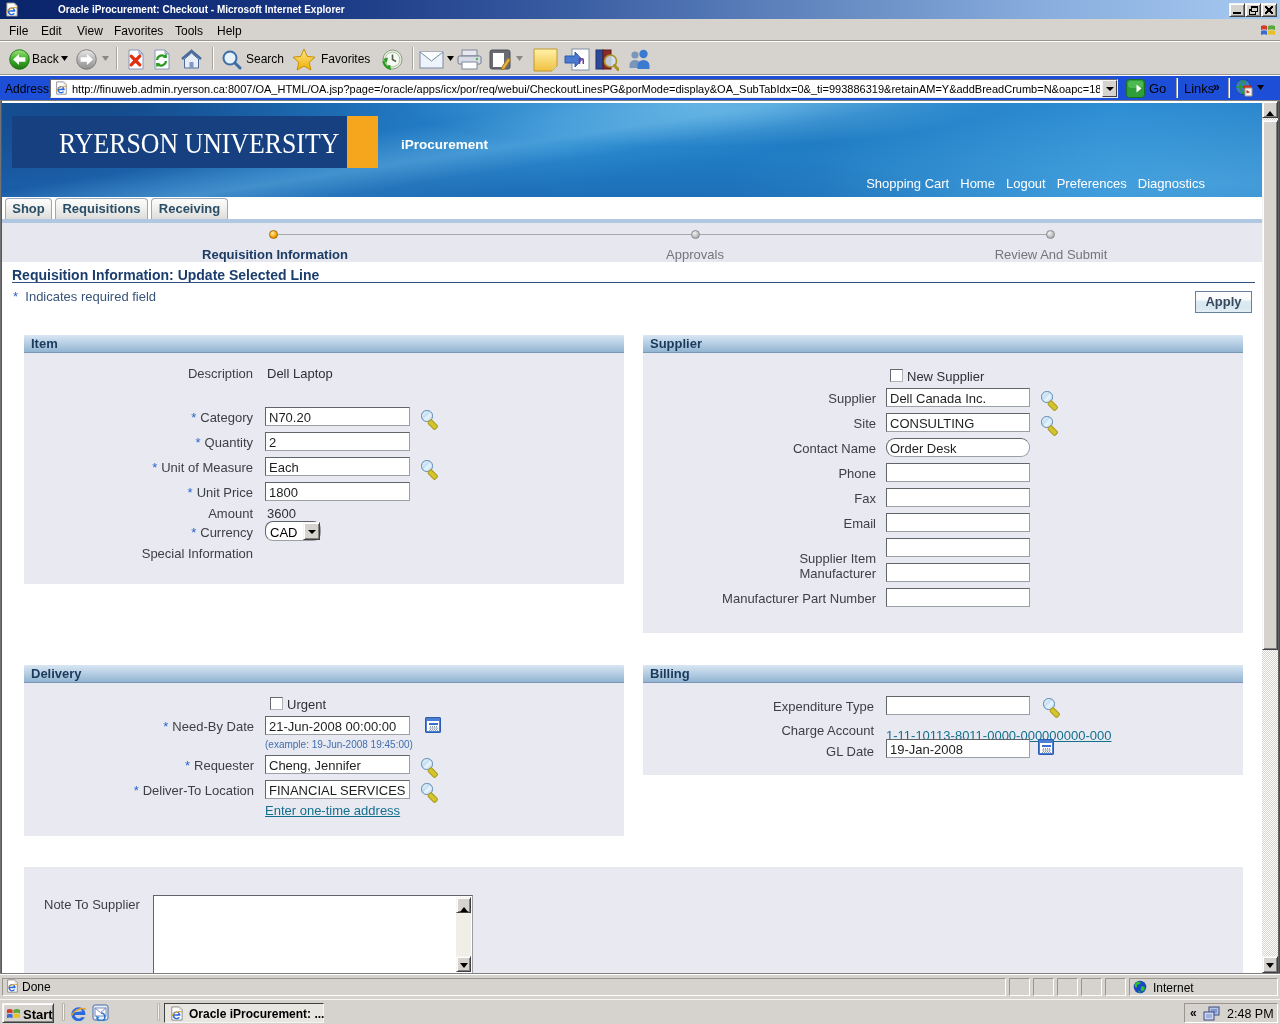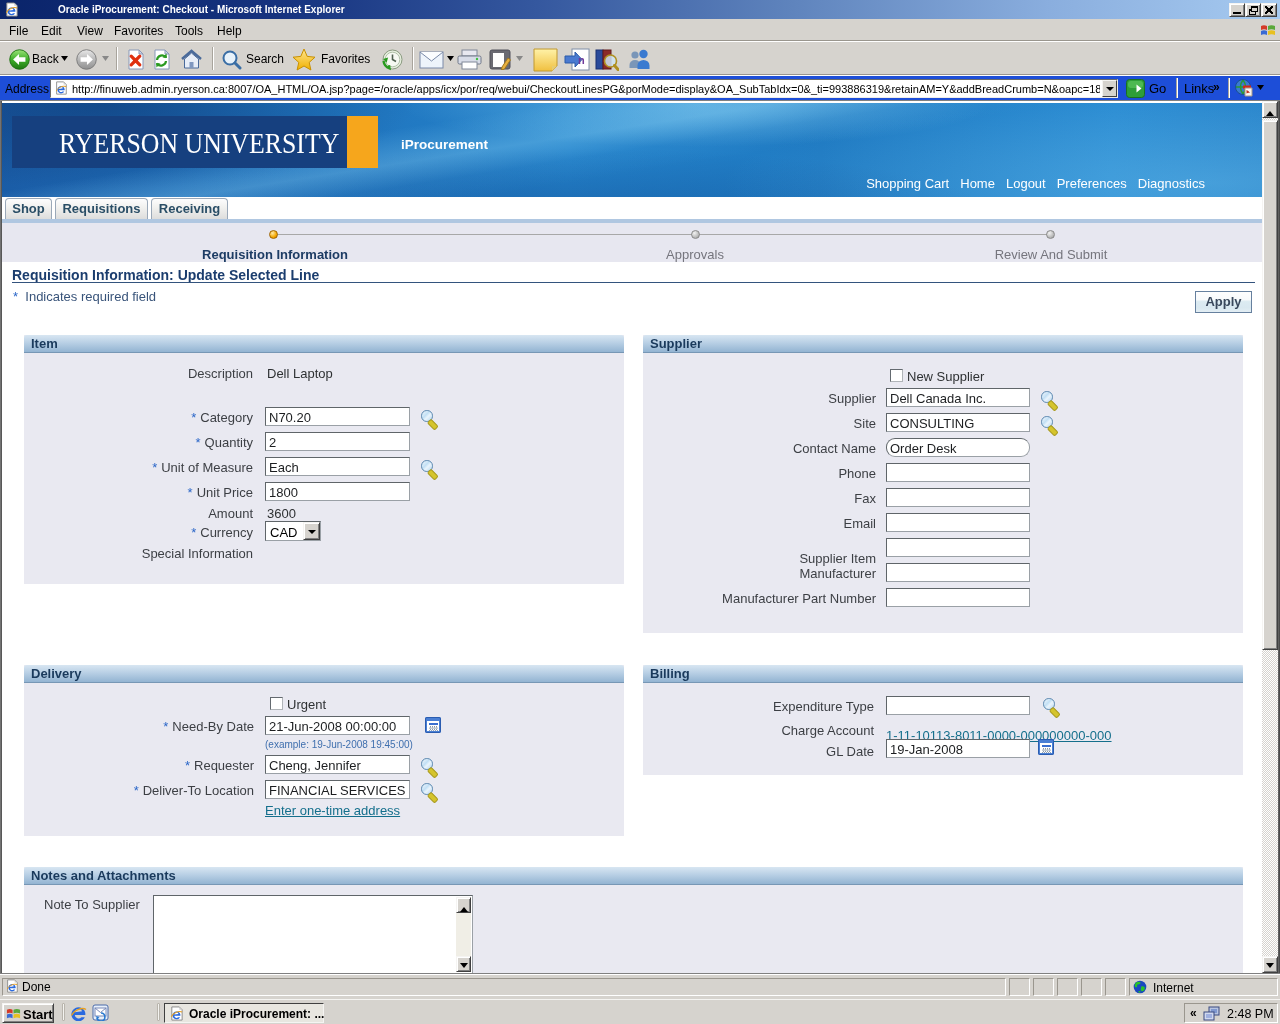--- a/index.html
+++ b/index.html
@@ -364,21 +364,21 @@
     <div class="abs flabel" style="right:371px;top:100px;"><span class="req">*</span>Quantity</div>
     <div class="abs inp" style="left:241px;top:97px;width:145px;height:19px;">2</div>
     <div class="abs flabel" style="right:371px;top:125px;"><span class="req">*</span>Unit of Measure</div>
     <div class="abs inp" style="left:241px;top:122px;width:145px;height:19px;">Each</div>
     <div class="abs mag" style="left:397px;top:124px;"></div>
     <div class="abs flabel" style="right:371px;top:150px;"><span class="req">*</span>Unit Price</div>
     <div class="abs inp" style="left:241px;top:147px;width:145px;height:19px;">1800</div>
     <div class="abs flabel" style="right:371px;top:171px;">Amount</div>
     <div class="abs fval" style="left:243px;top:171px;">3600</div>
     <div class="abs flabel" style="right:371px;top:190px;"><span class="req">*</span>Currency</div>
-    <div class="abs sel" style="left:241px;top:186px;">
+    <div class="abs sel" style="left:241px;top:186px;border-radius:8px;">
       <span class="abs" style="left:4px;top:3px;font-size:13px;">CAD</span>
       <span class="abs selbtn">
           <span class="dna"></span>
         </span>
     </div>
     <div class="abs flabel" style="right:371px;top:211px;">Special Information</div>
   </div>
 
   <div class="abs sect" style="left:641px;top:234px;width:600px;height:298px;">
     <div class="abs sehead">Supplier</div>
@@ -433,21 +433,20 @@
     <div class="abs flabel" style="right:369px;top:58px;">Charge Account</div>
     <a class="abs tlink" style="left:243px;top:63px;">1-11-10113-8011-0000-000000000-000</a>
     <div class="abs flabel" style="right:369px;top:79px;">GL Date</div>
     <div class="abs inp" style="left:243px;top:74px;width:144px;height:19px;">19-Jan-2008</div>
     <div class="abs cal" style="left:395px;top:74px;">
         <i></i>
       </div>
   </div>
 
   <div class="abs sect" style="left:22px;top:766px;width:1219px;height:106px;">
-    <div class="abs sehead">Notes and Attachments</div>
     <div class="abs flabel" style="left:20px;top:30px;">Note To Supplier</div>
     <div class="abs" style="left:129px;top:28px;width:320px;height:79px;background:#fff;border:1px solid;border-color:#5f6569 #9aa0a6 #9aa0a6 #5f6569;">
       <div class="abs tsb" style="right:1px;top:1px;">
           <span class="ua"></span>
         </div>
       <div class="abs" style="right:1px;top:17px;height:43px;width:15px;background:#f0eee6;"></div>
       <div class="abs tsb" style="right:1px;top:60px;">
           <span class="da"></span>
         </div>
     </div>

